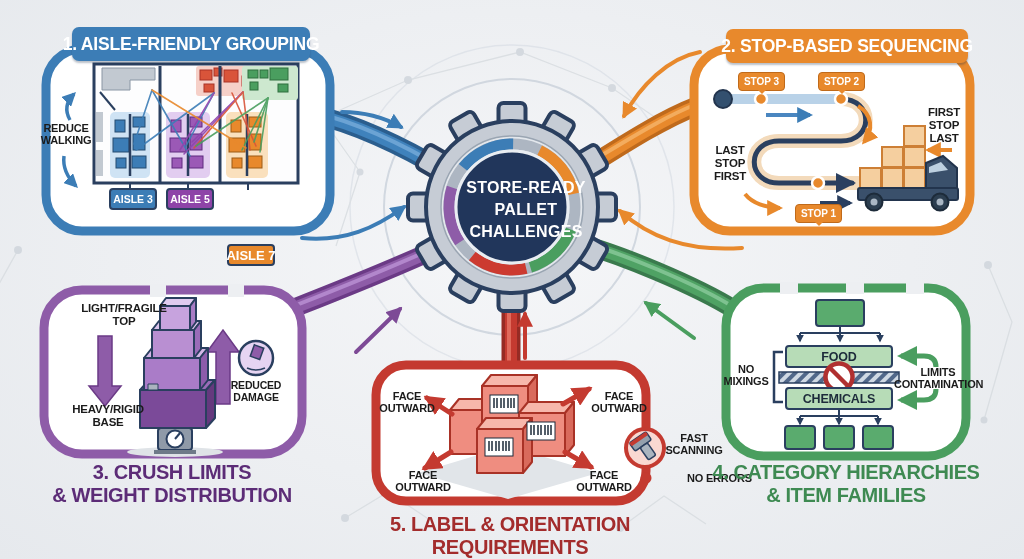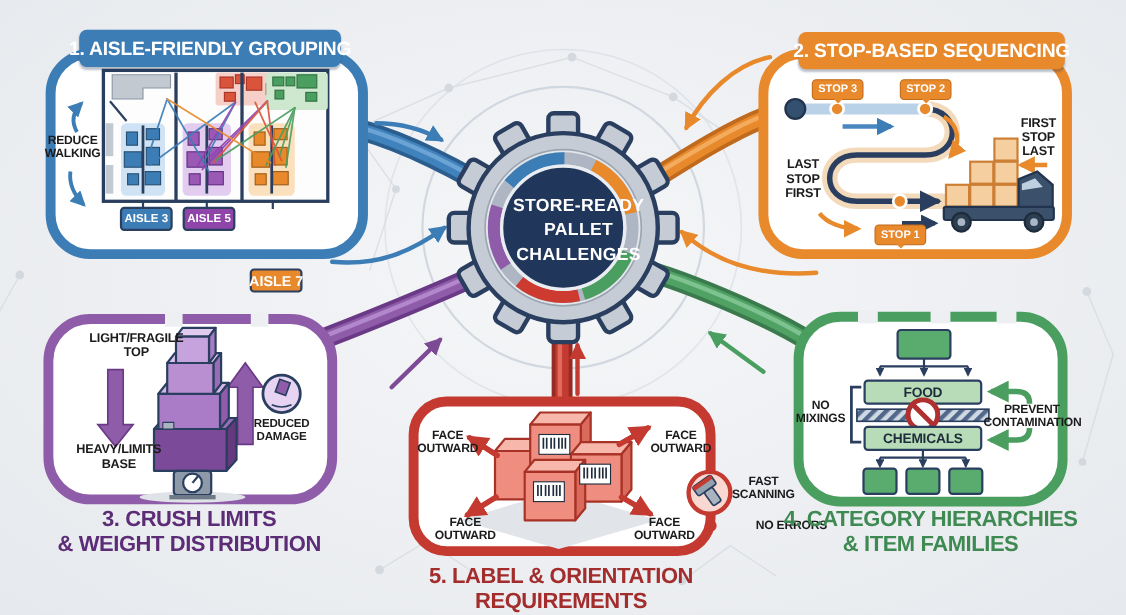--- a/index.html
+++ b/index.html
@@ -434,28 +434,28 @@
 <div class="tag stoptag" style="left:795px;top:156px;width:45px;height:17px;background:#e8892c;border:1.5px solid #c06a1a;font-size:10px;margin-top:48px;">STOP 1</div>
 <div class="lbl" style="left:704px;top:144px;width:52px;font-size:11.5px;">LAST
 STOP
 FIRST</div>
 <div class="lbl" style="left:918px;top:106px;width:52px;font-size:11.5px;">FIRST
 STOP
 LAST</div>
 
 <div class="lbl" style="left:58px;top:302px;width:100px;font-size:11.5px;margin-left:16px;">LIGHT/FRAGILE
 TOP</div>
-<div class="lbl" style="left:58px;top:403px;width:100px;font-size:11.5px;">HEAVY/LIMITS
+<div class="lbl" style="left:58px;top:403px;width:100px;font-size:11.5px;">HEAVY/RIGID
 BASE</div>
 <div class="lbl" style="left:225px;top:380px;width:62px;font-size:10.5px;">REDUCED
 DAMAGE</div>
 
 <div class="lbl" style="left:720px;top:363px;width:52px;font-size:11px;">NO
 MIXINGS</div>
-<div class="lbl" style="left:894px;top:366px;width:88px;font-size:11px;">PREVENT
+<div class="lbl" style="left:894px;top:366px;width:88px;font-size:11px;">LIMITS
 CONTAMINATION</div>
 <div class="lbl" style="left:786px;top:350px;width:106px;font-size:12.5px;color:#1d2b3a;">FOOD</div>
 <div class="lbl" style="left:786px;top:392px;width:106px;font-size:12.5px;color:#1d2b3a;">CHEMICALS</div>
 
 <div class="lbl" style="left:378px;top:390px;width:58px;font-size:11px;">FACE
 OUTWARD</div>
 <div class="lbl" style="left:590px;top:390px;width:58px;font-size:11px;">FACE
 OUTWARD</div>
 <div class="lbl" style="left:394px;top:469px;width:58px;font-size:11px;">FACE
 OUTWARD</div>

